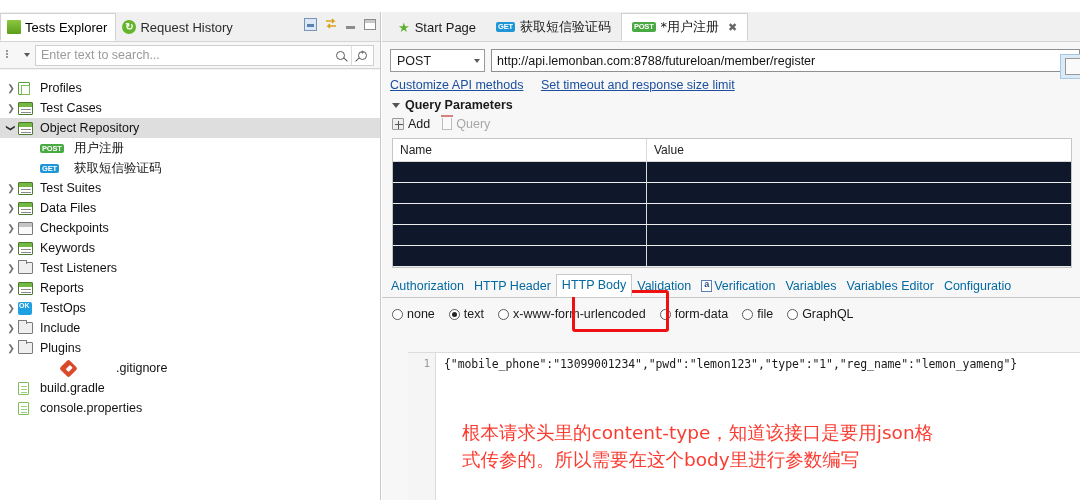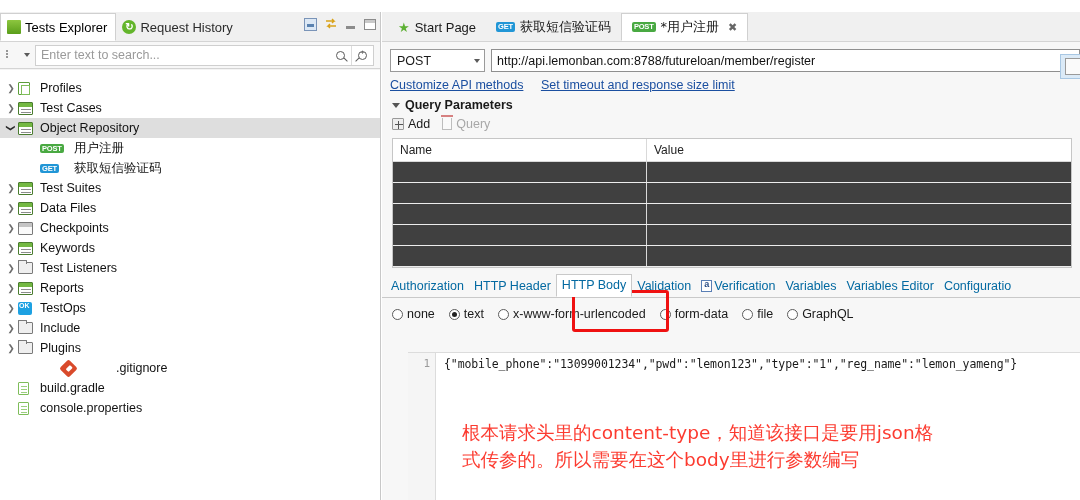--- a/index.html
+++ b/index.html
@@ -168,21 +168,21 @@
   .addrem { display:flex; align-items:center; gap:4px; }
   .plus-box { width:12px;height:12px;border:1px solid #9a9a9a;background:#eee;position:relative;border-radius:1px;}
   .plus-box:before{content:"";position:absolute;left:5px;top:2px;width:1px;height:8px;background:#555;}
   .plus-box:after{content:"";position:absolute;left:2px;top:5px;width:8px;height:1px;background:#555;}
   .trash { width:10px;height:12px;border:1px solid #bdbdbd;border-top:none;background:#fafafa;position:relative;}
   .trash:before{content:"";position:absolute;left:-2px;top:-3px;width:12px;height:2px;background:#d68080;}
   .dim { color:#a8a8a8; }
 
   
   .params-table {
-    margin:2px 8px 0 10px; border:1px solid #c6c6c6; background:#404040; height:130px;
+    margin:2px 8px 0 10px; border:1px solid #c6c6c6; background:#0f172a; height:130px;
     display:flex; flex-direction:column;
   }
   .pt-head { display:flex; height:23px; border-bottom:1px solid #d9d9d9; background:#fff;}
   .pt-col { padding:4px 0 0 7px; font-size:12px; color:#222;}
   .pt-col.name { width:254px; border-right:1px solid #d9d9d9;}
   .pt-col.value { flex:1; }
   .pt-body { flex:1; position:relative; }
   .pt-row { height:21px; border-bottom:1px solid #ededed; display:flex;}
   .pt-row .c1 { width:254px; border-right:1px solid #d9d9d9;}
   .pt-row .c2 { flex:1; }

